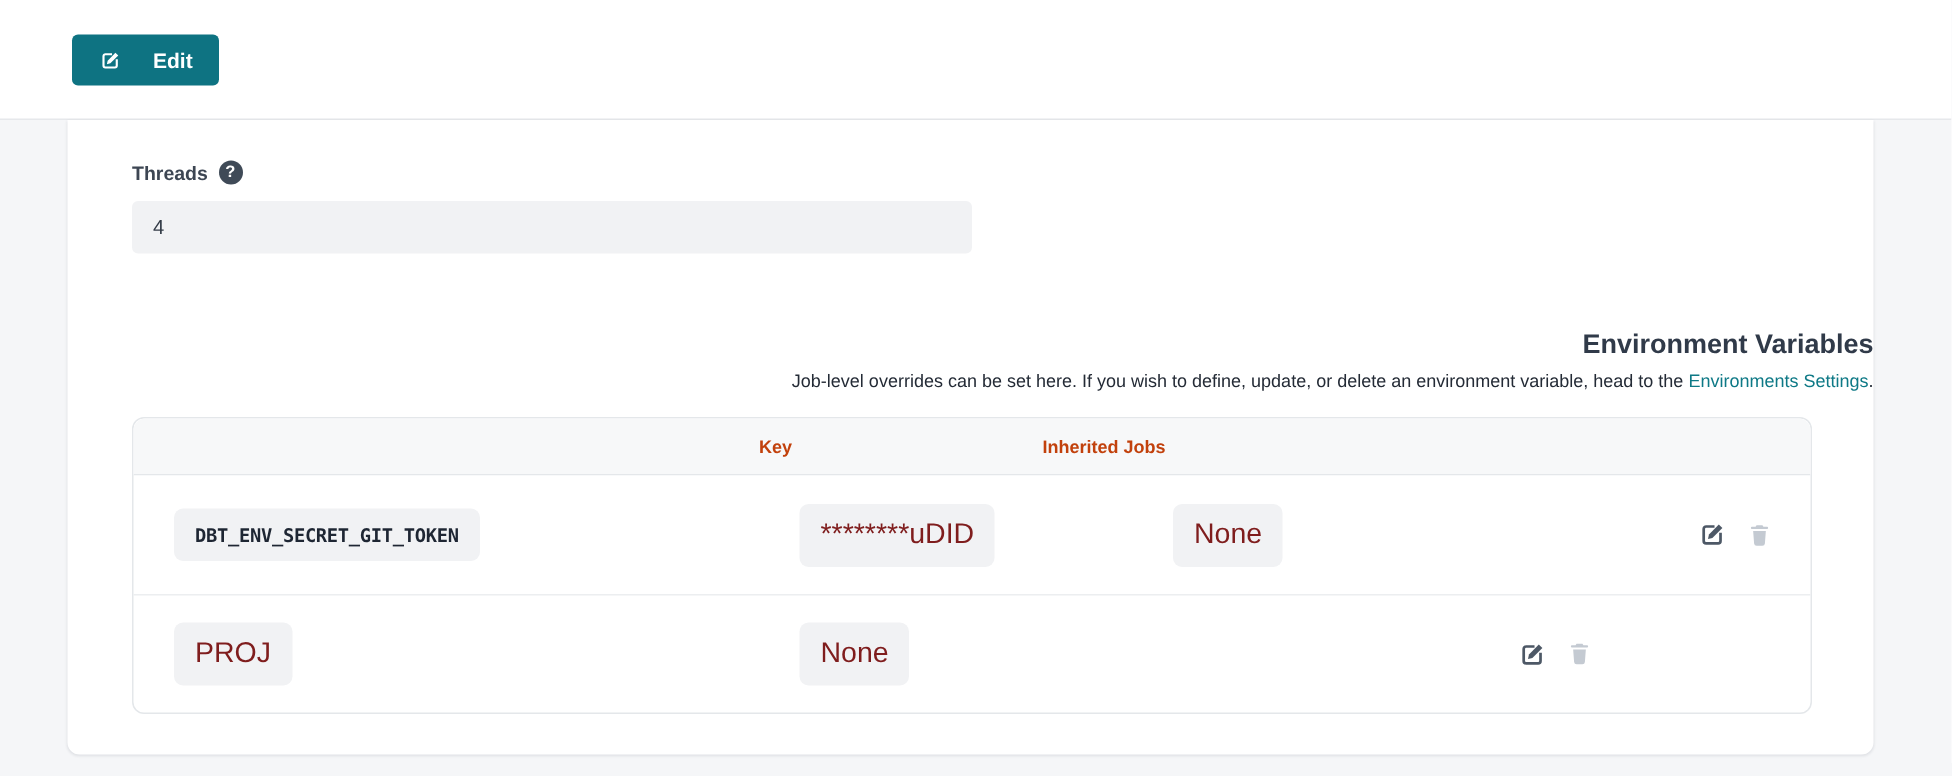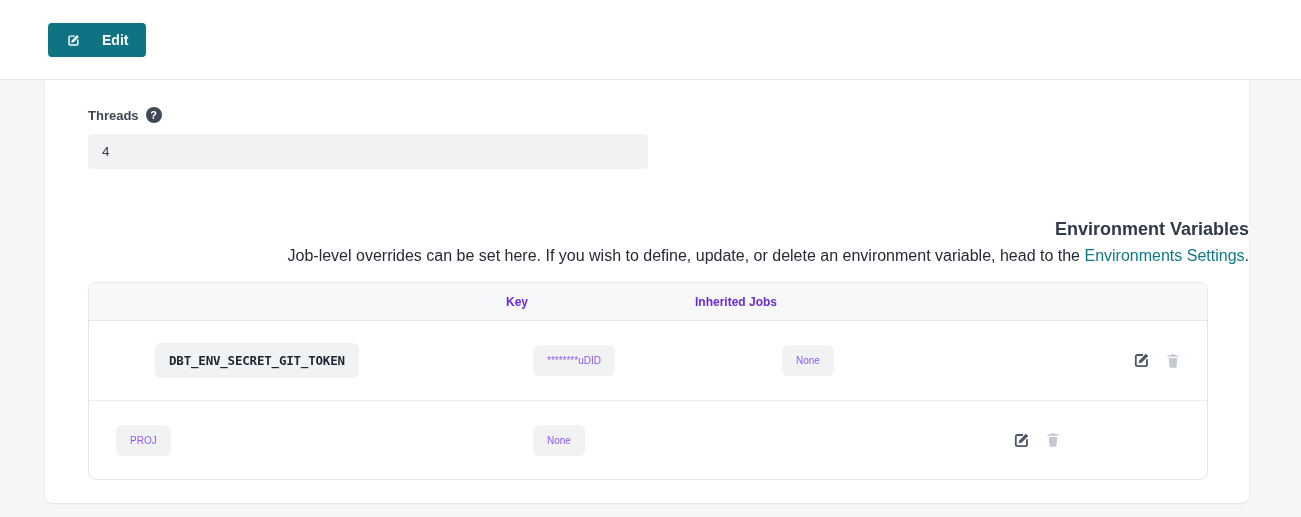--- a/index.html
+++ b/index.html
@@ -54,41 +54,41 @@
     width:560px; height:35px;
     background:#f1f2f4; border:none; border-radius:4px;
     padding:0 14px; font-size:13.5px; color:#333b46;
     font-family:"Liberation Sans", sans-serif;
     outline:none;
   }
 
   
   .env-section { margin-top:50px;text-align:right; }
   .env-title { margin:0 0 7px 0; font-size:18px; font-weight:700; color:#303a49; }
-  .env-desc { margin:0 0 17px 0; font-size:16px; color:#242b36; }
+  .env-desc { margin:0 0 17px 0; font-size:12px; color:#242b36; }
   .env-desc a { color:var(--link); text-decoration:none; cursor:pointer; }
 
   
   .ev-table { width:1120px; border:1px solid #e4e7ea; border-radius:8px; background:#fff; }
   .ev-grid { display:grid; grid-template-columns:417px 249px 1fr 120px; align-items:center; }
   .ev-head {
     height:38px; background:#f7f8f9; border-bottom:1px solid #e4e7ea;
     border-radius:8px 8px 0 0; padding-left:22px;
   }
-  .ev-head .col { font-size:12px; font-weight:700; color:#6d28d9; }
+  .ev-head .col { font-size:12px; font-weight:700; color:#c2410c; }
   .ev-row { height:79px; padding-left:27px; }
   .ev-row + .ev-row { border-top:1px solid #eceef0; }
 
   .pill {
     display:inline-block; background:#f1f2f4; border-radius:6px;
-    padding:10px 14px; font-size:10px; color:#8b5cf6;
+    padding:10px 14px; font-size:19px; color:#7f1d1d;
   }
   .pill.key {
     font-family:"DejaVu Sans Mono", monospace; font-weight:700;
-    font-size:12.5px; color:#1e2633; letter-spacing:-0.2px;margin-left:39px;
+    font-size:12.5px; color:#1e2633; letter-spacing:-0.2px;
   }
   .cell { justify-self:start; }
   .actions { display:flex; align-items:center; gap:13px; justify-content:flex-end; padding-right:25px; }
   .icon-btn { background:none; border:none; padding:0; display:flex; cursor:pointer; color:#4d5866; }
   .icon-btn.disabled { color:#c4cad2; cursor:default; }
 </style>
 </head>
 <body>
 
 <header class="topbar">

